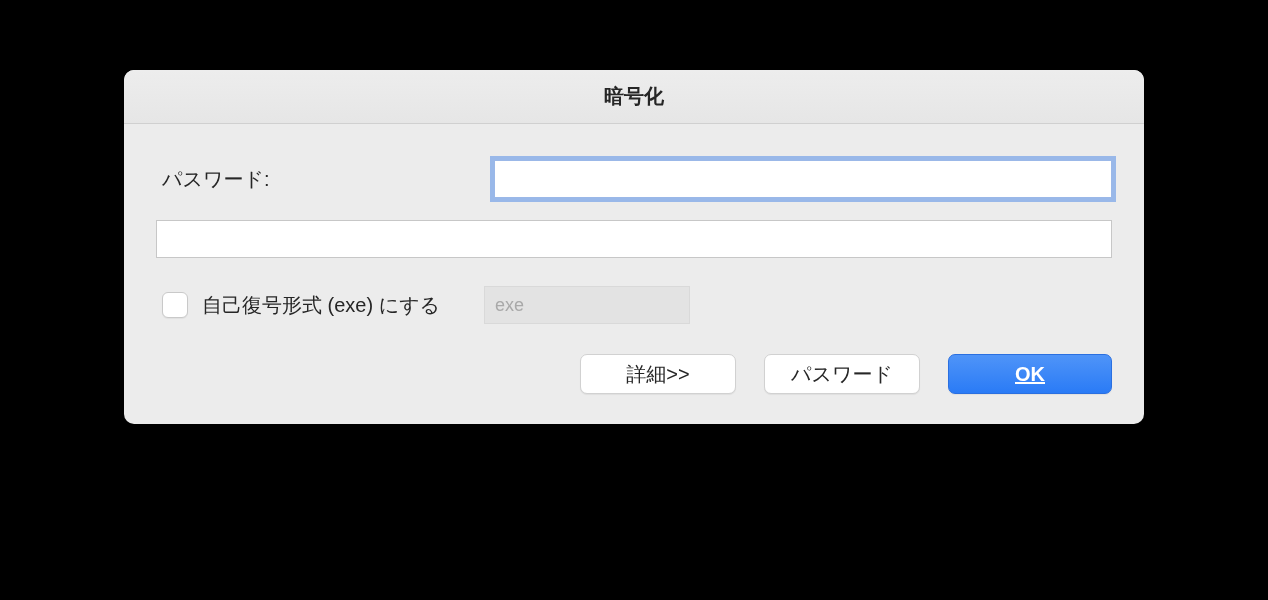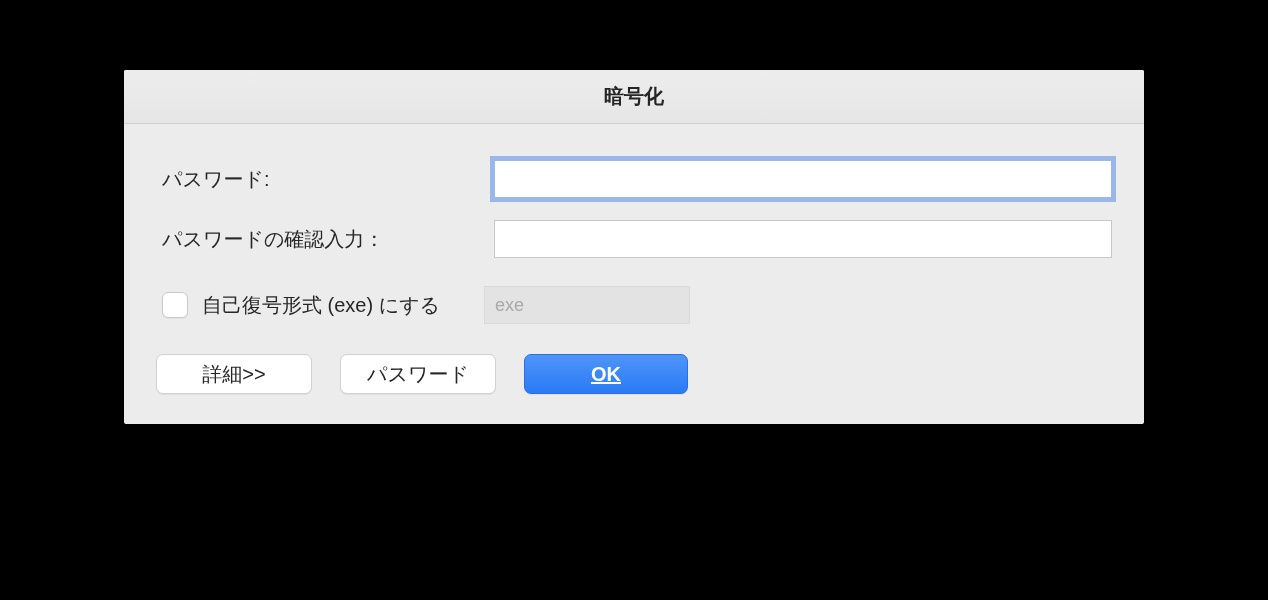--- a/index.html
+++ b/index.html
@@ -13,21 +13,21 @@
       background: #000;
       font-family: -apple-system, BlinkMacSystemFont, "Hiragino Sans", "Helvetica Neue", sans-serif;
       display: flex;
       align-items: flex-start;
       justify-content: center;
       padding-top: 70px;
     }
     .dialog {
       width: 1020px;
       background: #ececec;
-      border-radius: 2px;
+      border-radius: 10px;
       box-shadow: 0 20px 60px rgba(0,0,0,0.5), 0 0 0 1px rgba(0,0,0,0.1);
       overflow: hidden;
     }
     .titlebar {
       height: 54px;
       display: flex;
       align-items: center;
       justify-content: center;
       border-bottom: 1px solid #d0d0d0;
       background: linear-gradient(#ededed, #e6e6e6);
@@ -94,20 +94,21 @@
       font-size: 18px;
       padding: 8px 10px;
       color: #a9a9a9;
       margin-left: 44px;
     }
     .exe-input::placeholder {
       color: #a9a9a9;
     }
     .button-row {
       display: flex;
+      justify-content: flex-end;
       gap: 28px;
       margin-top: 10px;
     }
     .btn {
       height: 40px;
       border-radius: 7px;
       font-size: 20px;
       padding: 0 22px;
       border: 1px solid #d1d1d1;
       background: #fff;
@@ -133,21 +134,20 @@
     <div class="title">暗号化</div>
   </div>
   <div class="content">
 
     <div class="row">
       <div class="label">パスワード:</div>
       <input type="password" class="input-text focused" autofocus="" value="" style="">
     </div>
 
     <div class="row">
-      <div class="label">パスワードの確認入力：</div>
       <input type="password" class="input-text" value="" style="">
     </div>
 
     <div class="checkbox-row">
       <div class="checkbox"></div>
       <div class="checkbox-label">自己復号形式 (exe) にする</div>
       <input type="text" class="exe-input" disabled="" placeholder="exe" style="">
     </div>
 
     <div class="button-row">

